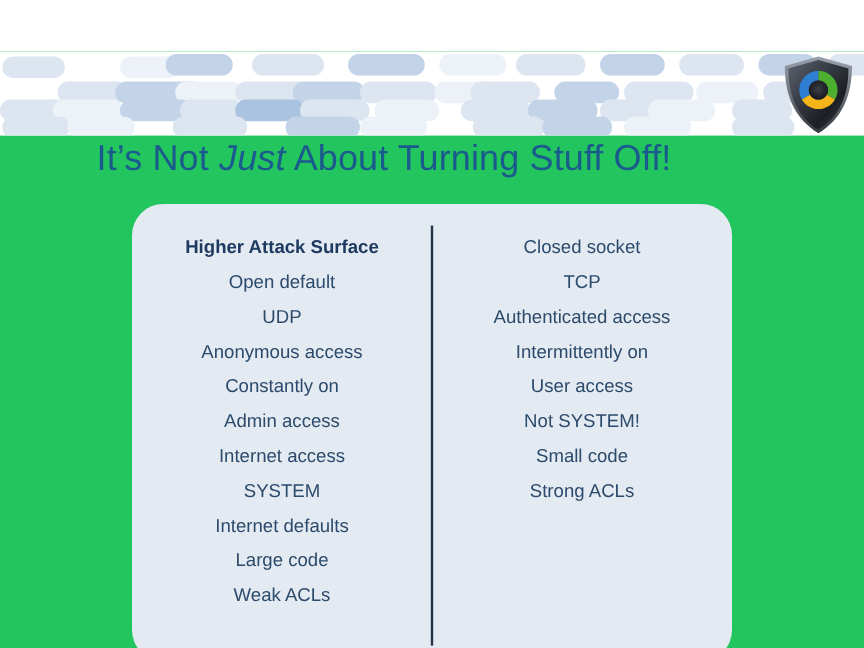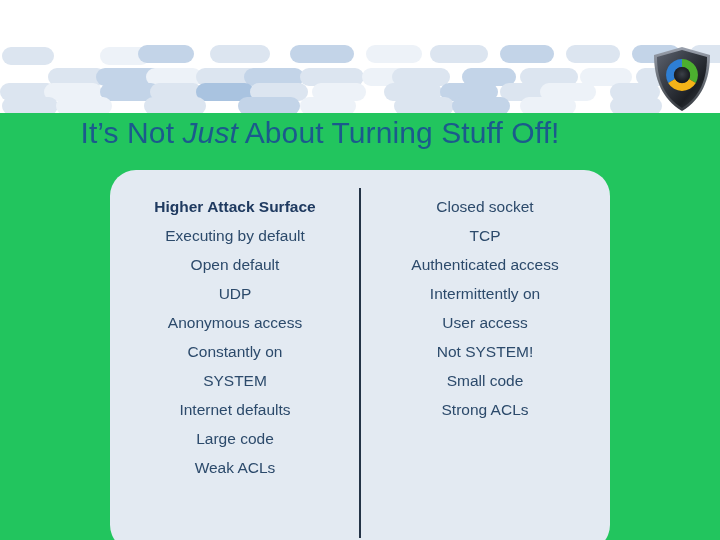--- a/index.html
+++ b/index.html
@@ -204,25 +204,26 @@
 
   <div class="title">
     <span>It’s Not </span><span class="em">Just</span><span> About Turning Stuff Off!</span>
   </div>
 
   <div class="panel">
     <div class="divider"></div>
     <div class="panel-inner">
       <div class="col" id="col-higher">
           <div class="cell head">Higher Attack Surface</div>
-          <div class="cell">Executing by default</div>
           <div class="cell">Open default</div>
           <div class="cell">UDP</div>
           <div class="cell">Anonymous access</div>
           <div class="cell">Constantly on</div>
+          <div class="cell">Admin access</div>
+          <div class="cell">Internet access</div>
           <div class="cell">SYSTEM</div>
           <div class="cell">Internet defaults</div>
           <div class="cell">Large code</div>
           <div class="cell">Weak ACLs</div>
         </div>
       <div class="col" id="col-lower">
           <div class="cell">Closed socket</div>
           <div class="cell">TCP</div>
           <div class="cell">Authenticated access</div>
           <div class="cell">Intermittently on</div>

